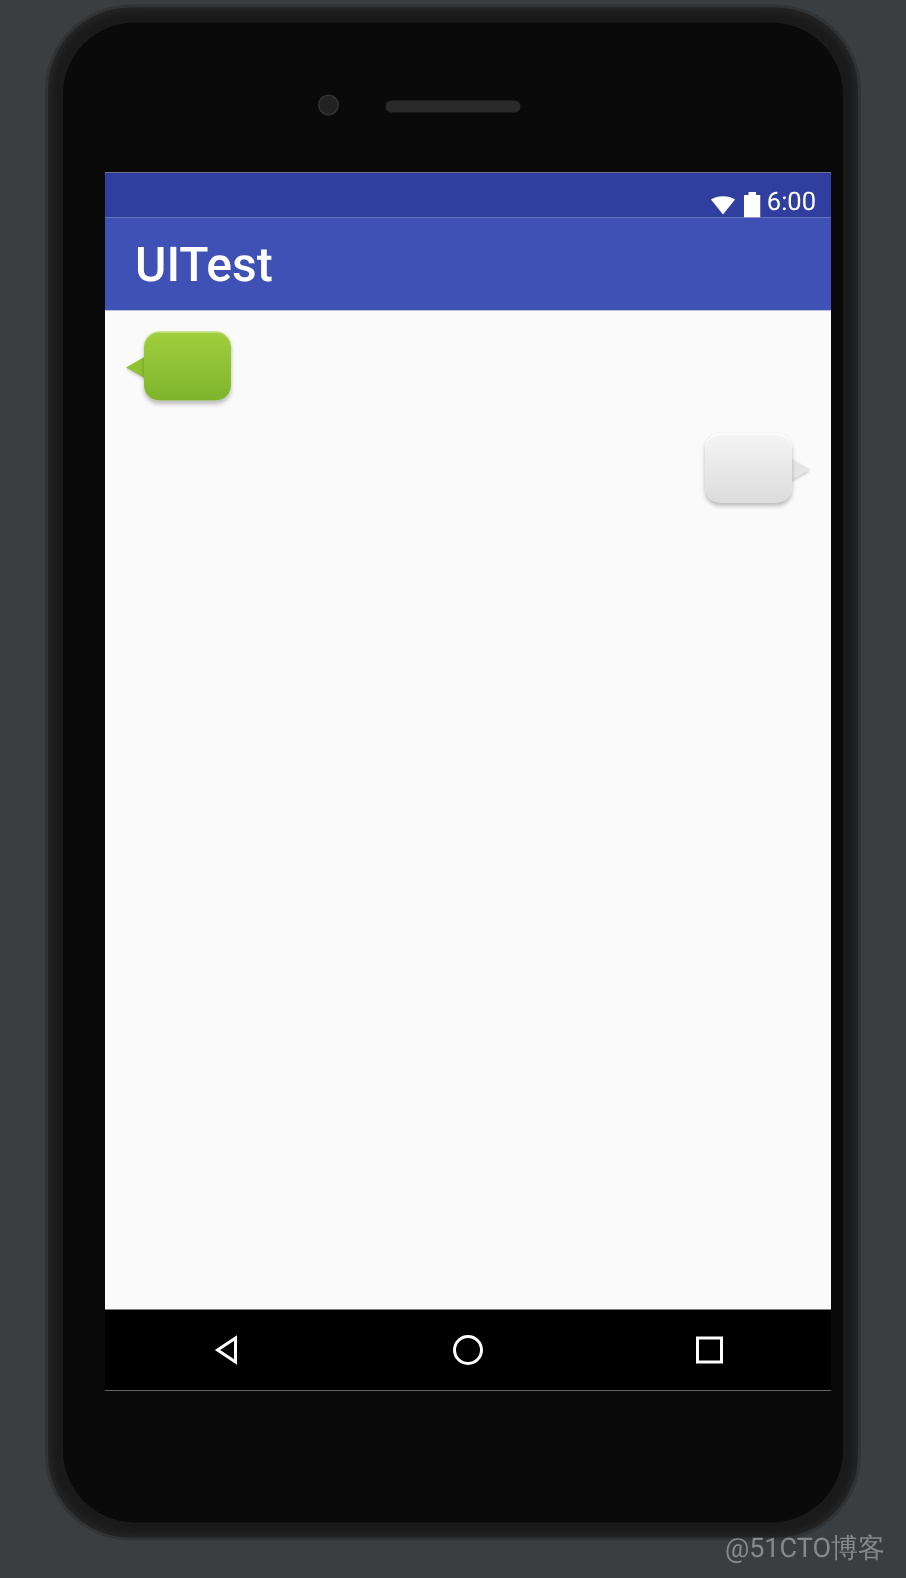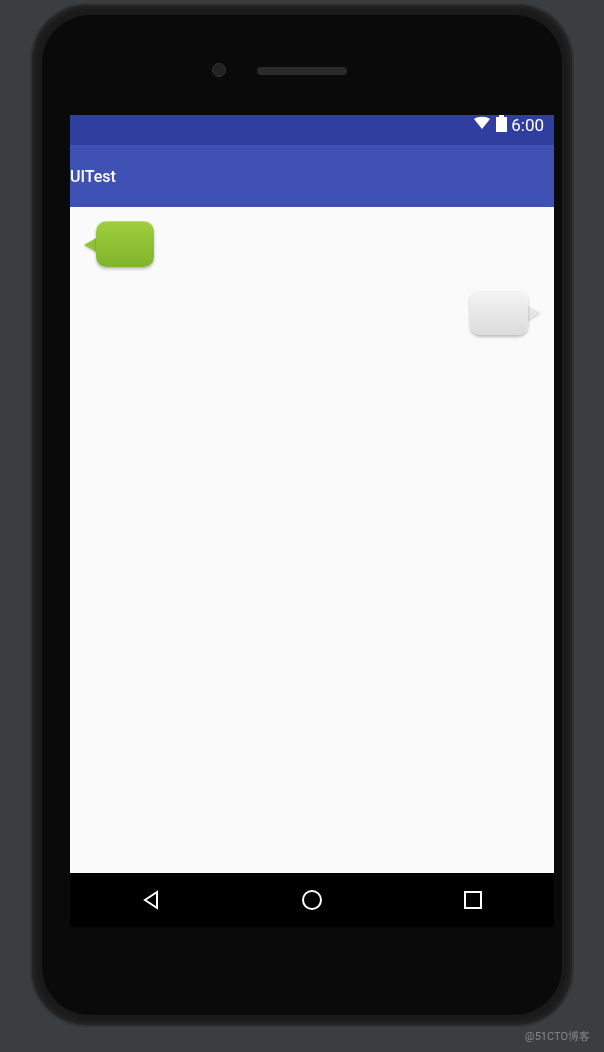--- a/index.html
+++ b/index.html
@@ -68,39 +68,40 @@
       height: 812px;
       background: #fafafa;
       overflow: hidden;
     }
     
     .status-bar {
       height: 30px;
       background: #303f9f;
       display: flex;
       justify-content: flex-end;
-      align-items: flex-start;
+      align-items: flex-end;
       padding-right: 10px;
       gap: 4px;
       color: white;
       font-size: 17px;
     }
     
     .wifi-icon svg, .battery-icon svg {
       fill: white;
       display: block;
     }
     
     .app-bar {
       height: 62px;
       background: #3f51b5;
       display: flex;
       align-items: center;
+      padding-left: 20px;
       color: white;
-      font-size: 16px;
+      font-size: 32px;
       font-weight: 500;
       box-shadow: 0 2px 4px rgba(0,0,0,0.2);
     }
     
     .content-area {
       position: relative;
       height: calc(100% - 92px - 54px);
       background: #fafafa;
     }
     
@@ -202,21 +203,21 @@
       stroke: white;
       fill: none;
       stroke-width: 2;
     }
     
     .footer-watermark {
       position: absolute;
       bottom: 8px;
       right: 14px;
       color: #888;
-      font-size: 11px;
+      font-size: 18px;
       margin-top: 36px;
     }
   </style>
 </head>
 <body>
 
 <div class="phone-frame">
   <div class="phone-inner">
     <div class="speaker"></div>
     <div class="camera"></div>

